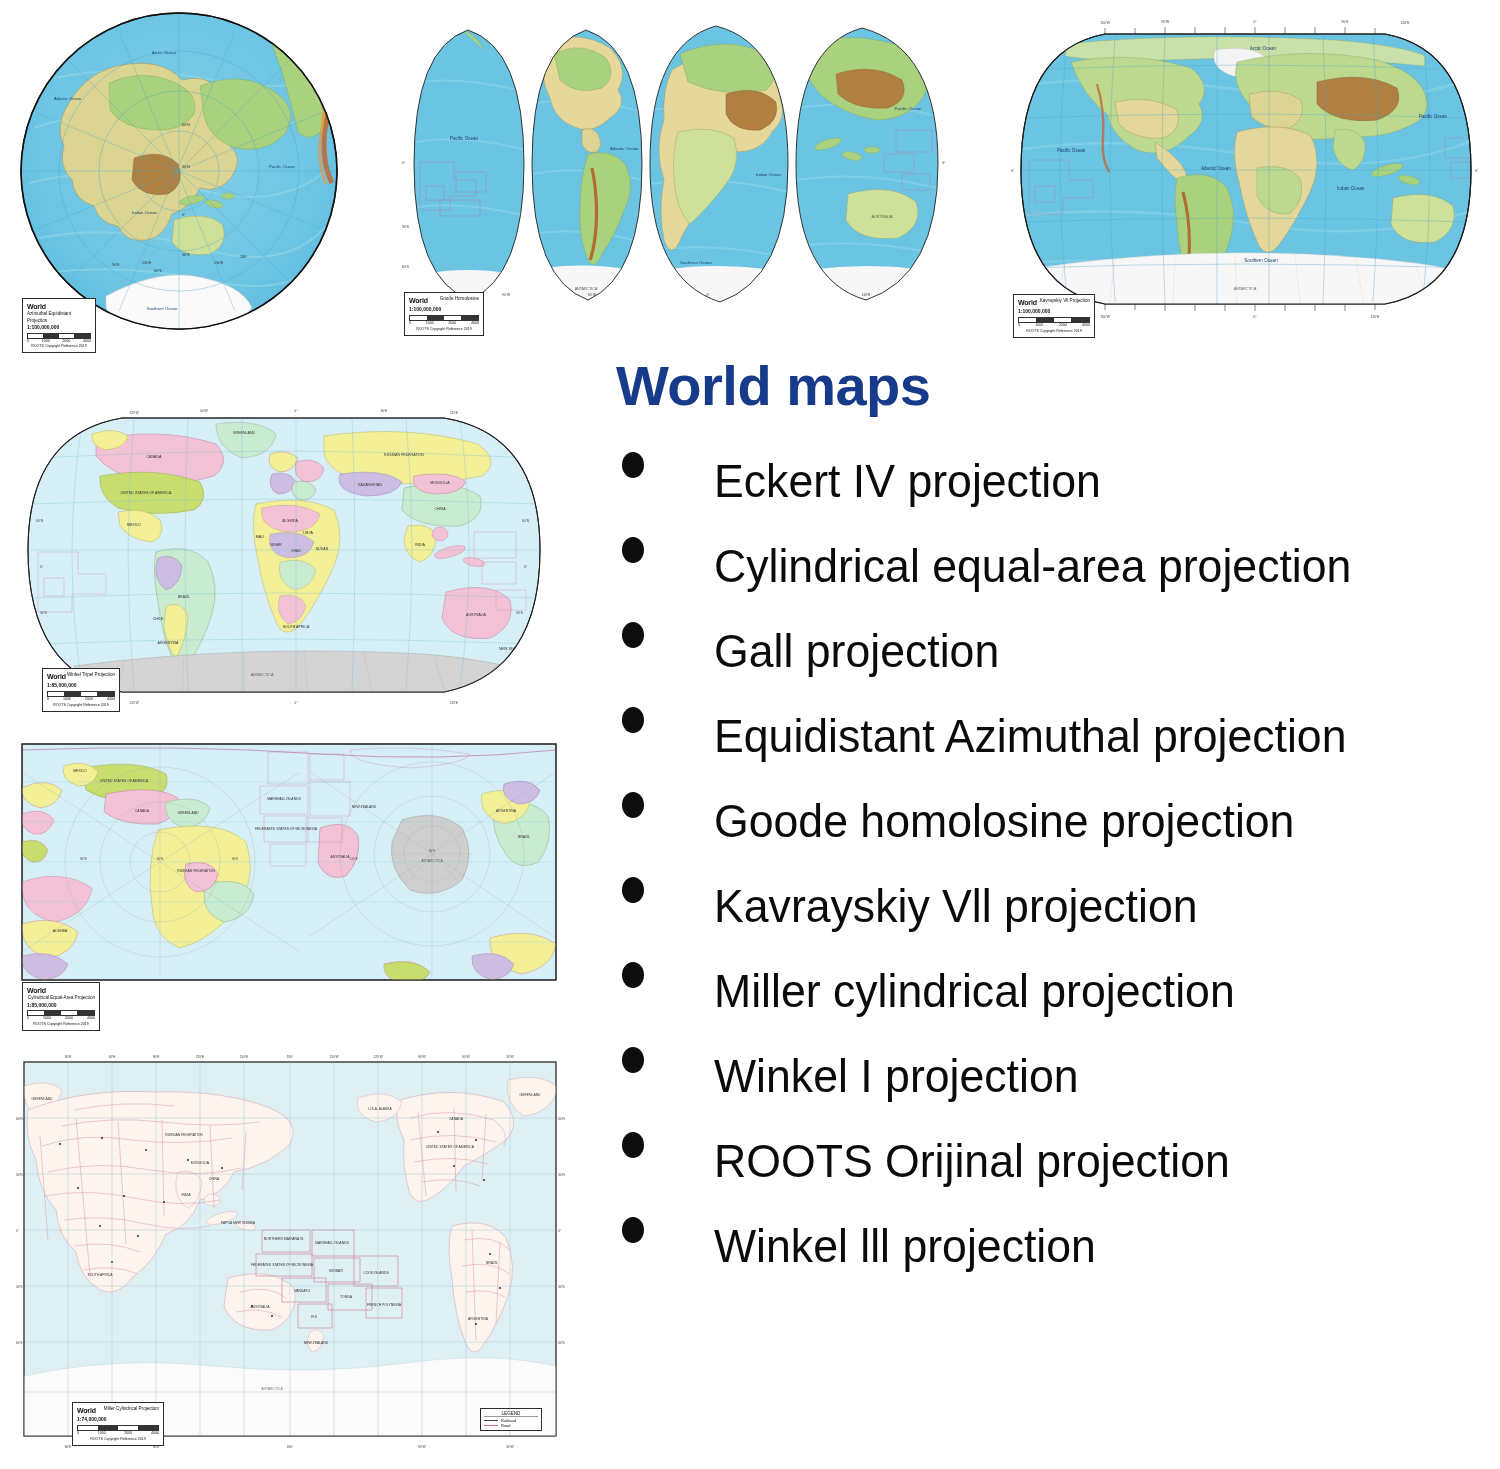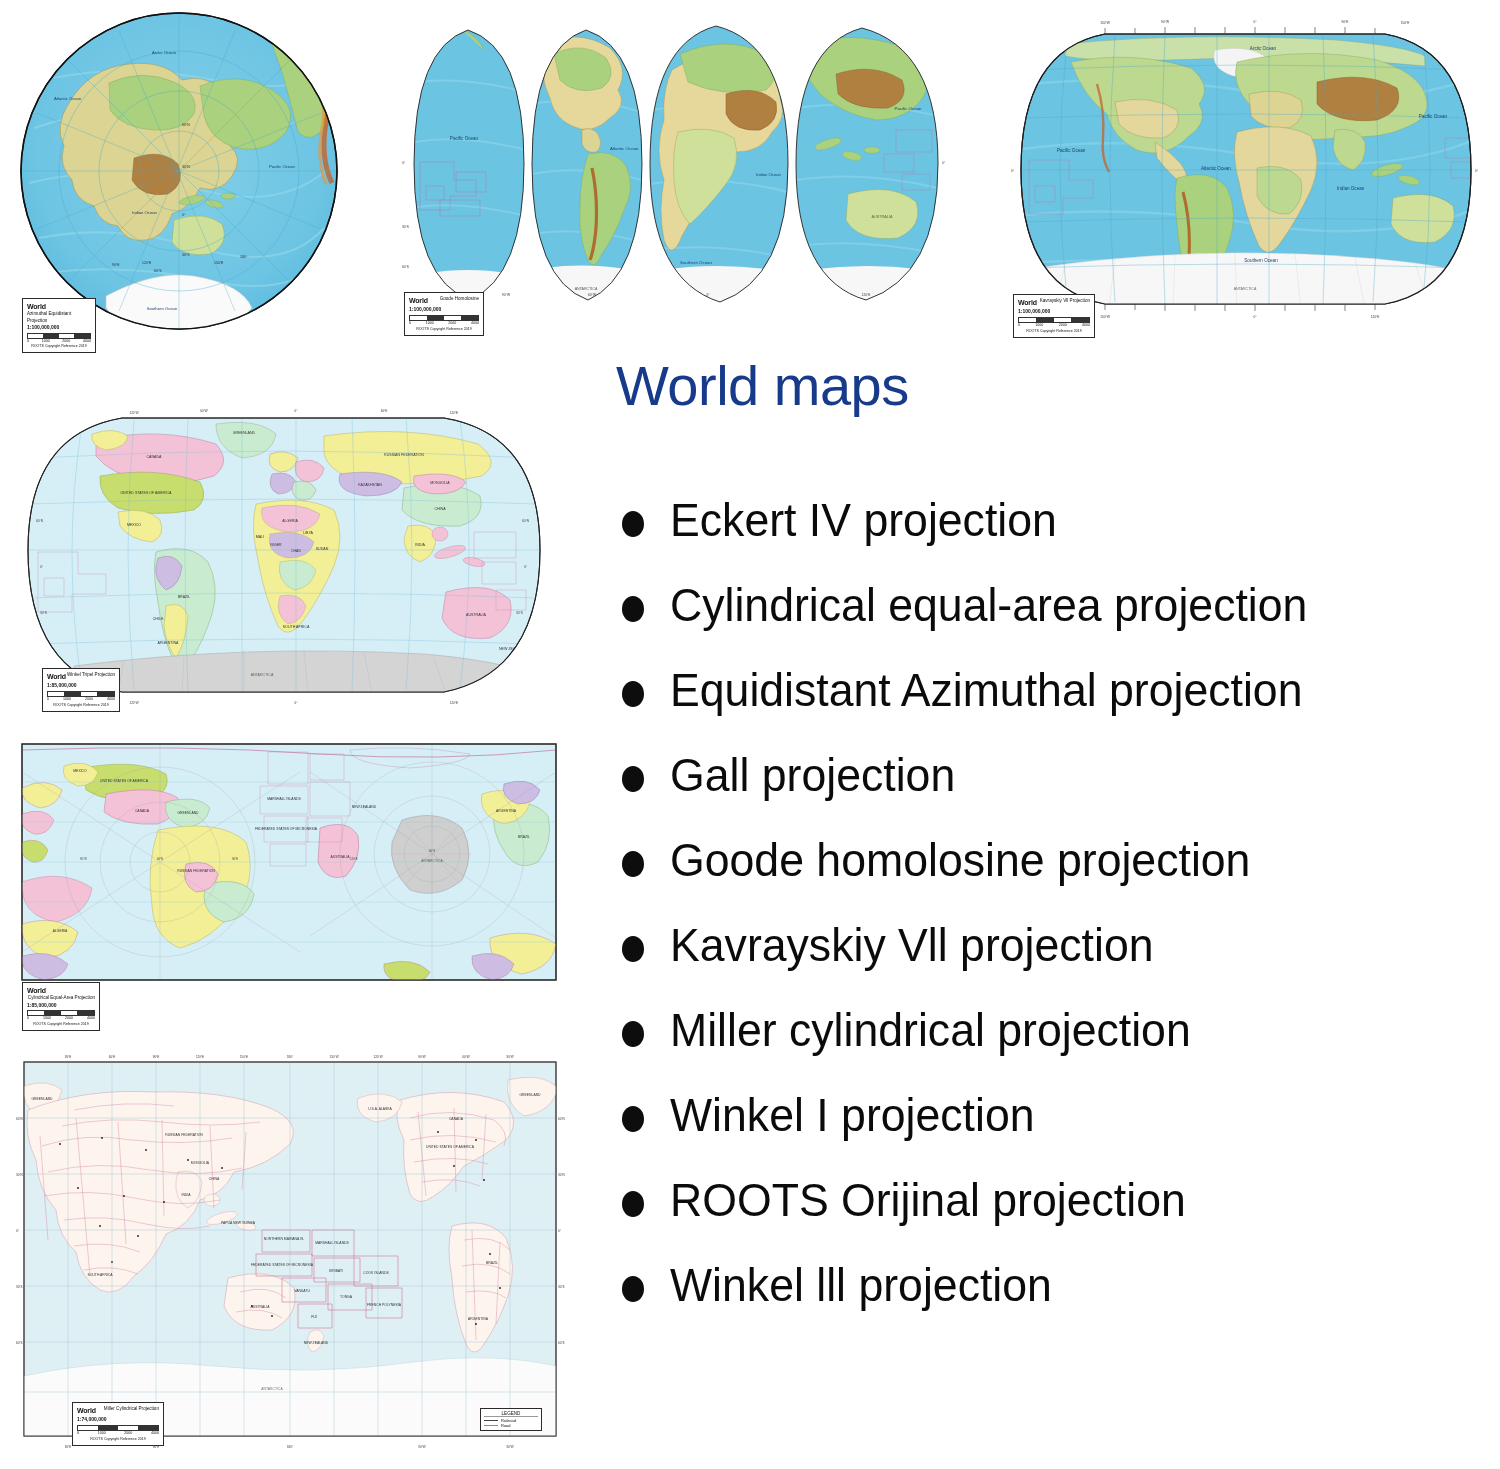--- a/index.html
+++ b/index.html
@@ -6,28 +6,29 @@
   html,body{margin:0;padding:0;background:#ffffff;}
   body{
     width:1500px;height:1469px;position:relative;overflow:hidden;
     font-family:"Liberation Sans","DejaVu Sans",sans-serif;
     -webkit-font-smoothing:antialiased;
   }
 
   
   #text-column{position:absolute;left:608px;top:358px;width:892px;}
   #page-title{
-    font-size:56px;font-weight:normal;color:#173b8a;
+    font-size:56px;font-weight:bold;color:#173b8a;
     letter-spacing:-0.5px;line-height:1.0;margin:0 0 44px 8px;
     font-family:"Liberation Sans","DejaVu Sans",sans-serif;
   }
   #projection-list{list-style:none;margin:0;padding:0;}
   #projection-list li{
-    display:flex;align-items:flex-end;
+    display:flex;align-items:flex-start;
     height:85px;
+    gap:44px;
   }
   .bullet{
     flex:0 0 auto;width:22px;height:26px;border-radius:50%;
     background:#0d0d0d;margin-right:26px;margin-left:14px;
     transform:translateY(-6px);
   }
   .li-label{
     font-size:46px;color:#0b0b0b;line-height:1;
     white-space:nowrap;
     font-family:"Liberation Sans","DejaVu Sans",sans-serif;
@@ -926,25 +927,25 @@
     <li>
         <span class="bullet"></span>
         <span class="li-label">Eckert IV projection</span>
       </li>
     <li>
         <span class="bullet"></span>
         <span class="li-label">Cylindrical equal-area projection</span>
       </li>
     <li>
         <span class="bullet"></span>
-        <span class="li-label">Equidistant Azimuthal projection</span>
+        <span class="li-label">Gall projection</span>
       </li>
     <li>
         <span class="bullet"></span>
-        <span class="li-label">Gall projection</span>
+        <span class="li-label">Equidistant Azimuthal projection</span>
       </li>
     <li>
         <span class="bullet"></span>
         <span class="li-label">Goode homolosine projection</span>
       </li>
     <li>
         <span class="bullet"></span>
         <span class="li-label">Kavrayskiy Vll projection</span>
       </li>
     <li>

